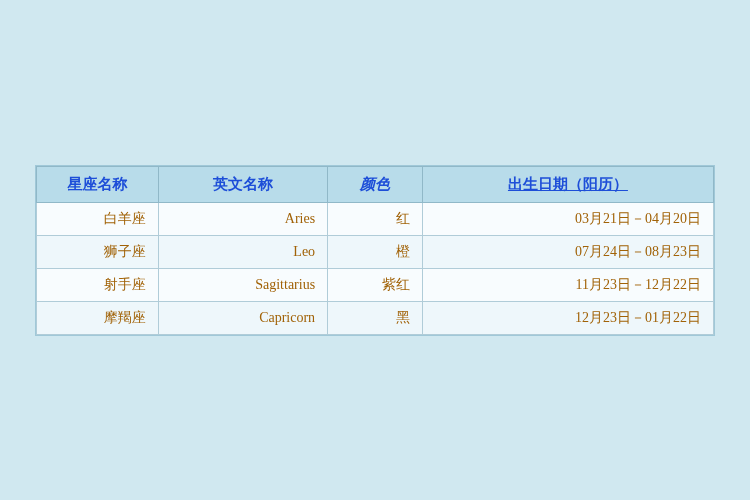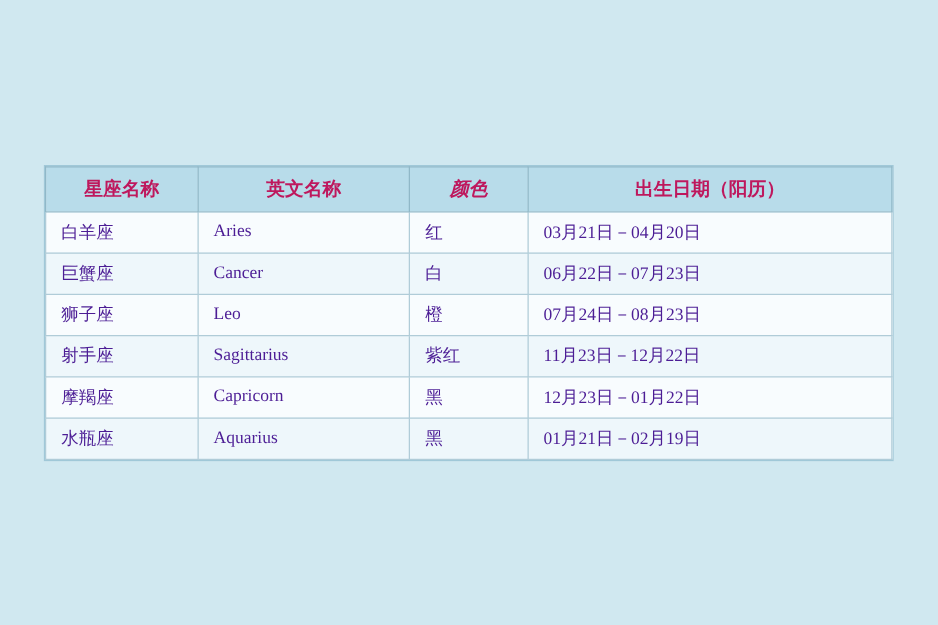--- a/index.html
+++ b/index.html
@@ -32,43 +32,43 @@
     thead tr {
       background-color: #b8dcea;
     }
 
     thead th {
       border: 1px solid #90b8c8;
       padding: 8px 12px;
       text-align: center;
       font-size: 15px;
       font-weight: bold;
-      color: #be185d;
+      color: #1d4ed8;
     }
 
     tbody tr {
       background-color: #f8fcfe;
     }
 
     tbody tr:nth-child(even) {
       background-color: #eef7fb;
     }
 
     tbody td {
       border: 1px solid #b0ccd8;
       padding: 7px 12px;
-      text-align: left;
+      text-align: right;
       font-size: 14px;
-      color: #4c1d95;
+      color: #a16207;
     }
 
     .col-chinese { width: 18%; }
     .col-english { width: 25%; }
     .col-color   { width: 14%; font-style: italic; }
-    .col-date    { width: 43%; }
+    .col-date    { width: 43%; text-decoration: underline; }
   </style>
 </head>
 <body>
 
 <div class="table-container">
   <table>
     <thead>
       <tr>
         <th class="col-chinese">星座名称</th>
         <th class="col-english">英文名称</th>
@@ -77,44 +77,32 @@
       </tr>
     </thead>
     <tbody id="table-body">
     <tr>
           <td>白羊座</td>
           <td>Aries</td>
           <td>红</td>
           <td>03月21日－04月20日</td>
         </tr>
         <tr>
-          <td>巨蟹座</td>
-          <td>Cancer</td>
-          <td>白</td>
-          <td>06月22日－07月23日</td>
-        </tr>
-        <tr>
           <td>狮子座</td>
           <td>Leo</td>
           <td>橙</td>
           <td>07月24日－08月23日</td>
         </tr>
         <tr>
           <td>射手座</td>
           <td>Sagittarius</td>
           <td>紫红</td>
           <td>11月23日－12月22日</td>
         </tr>
         <tr>
           <td>摩羯座</td>
           <td>Capricorn</td>
           <td>黑</td>
           <td>12月23日－01月22日</td>
         </tr>
-        <tr>
-          <td>水瓶座</td>
-          <td>Aquarius</td>
-          <td>黑</td>
-          <td>01月21日－02月19日</td>
-        </tr>
       </tbody>
   </table>
 </div>
 
 </body></html>

